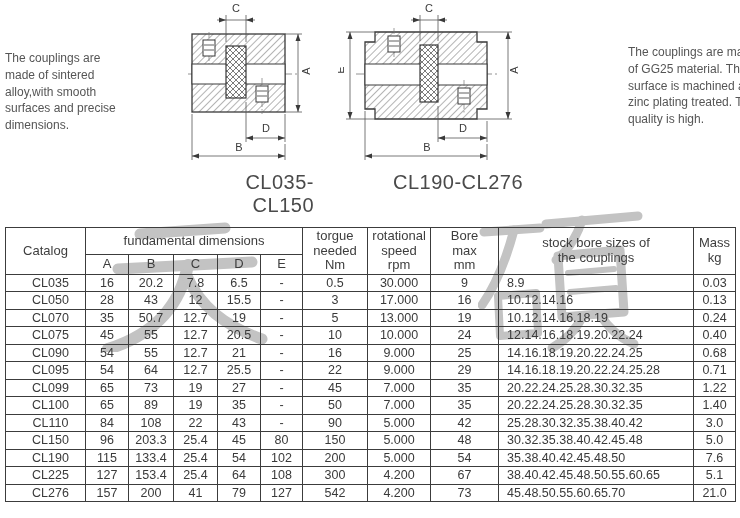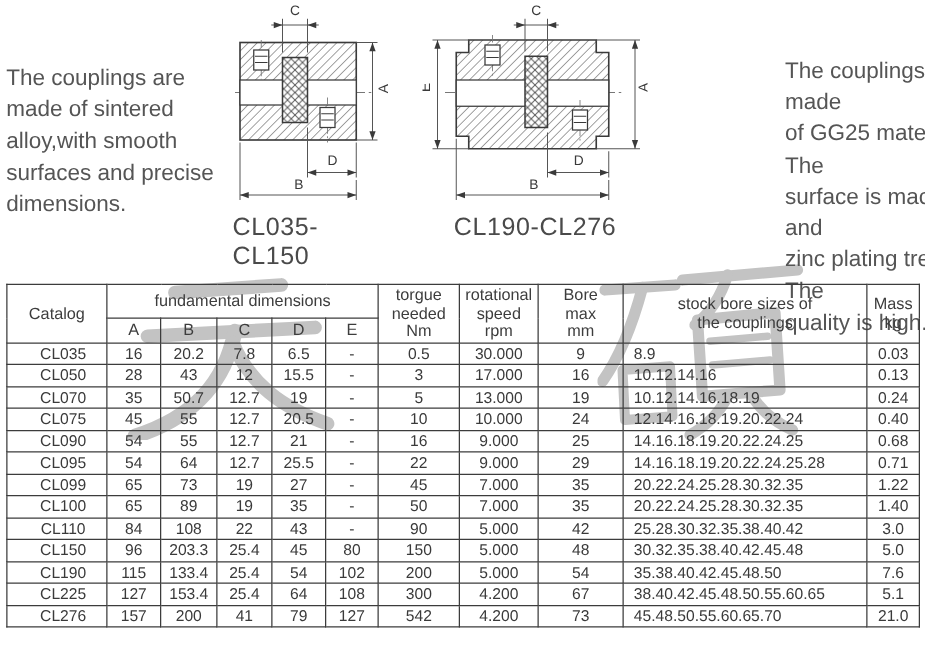--- a/index.html
+++ b/index.html
@@ -2,28 +2,28 @@
 <html><head>
 <meta charset="utf-8">
 <style>
   html,body{margin:0;padding:0;}
   body{
     width:740px;height:518px;position:relative;overflow:hidden;
     background:#ffffff;color:#3d3d3d;
     font-family:"Liberation Sans", sans-serif;
   }
   .note{
-    position:absolute;font-size:18px;line-height:1.4;color:#555;
+    position:absolute;font-size:12px;line-height:1.4;color:#555;
     white-space:pre-line;z-index:2;
   }
   #note-left{left:5px;top:50px;width:170px;}
   #note-right{left:588px;top:44px;width:168px;margin-left:40px;}
   .caption{
     position:absolute;top:171px;font-size:20px;color:#4a4a4a;
-    text-align:left;letter-spacing:0.5px;z-index:2;
+    text-align:right;letter-spacing:0.5px;z-index:2;
   }
   #caption-left{left:186px;width:128px;}
   #caption-right{left:363px;width:160px;}
   .drawing{position:absolute;top:2px;z-index:2;}
   #drawing-left{left:188px;}
   #drawing-right{left:338px;}
   .wm{position:absolute;z-index:1;}
   #wm-left{left:100px;top:212px;}
   #wm-right{left:478px;top:200px;}
   #spec-table{

